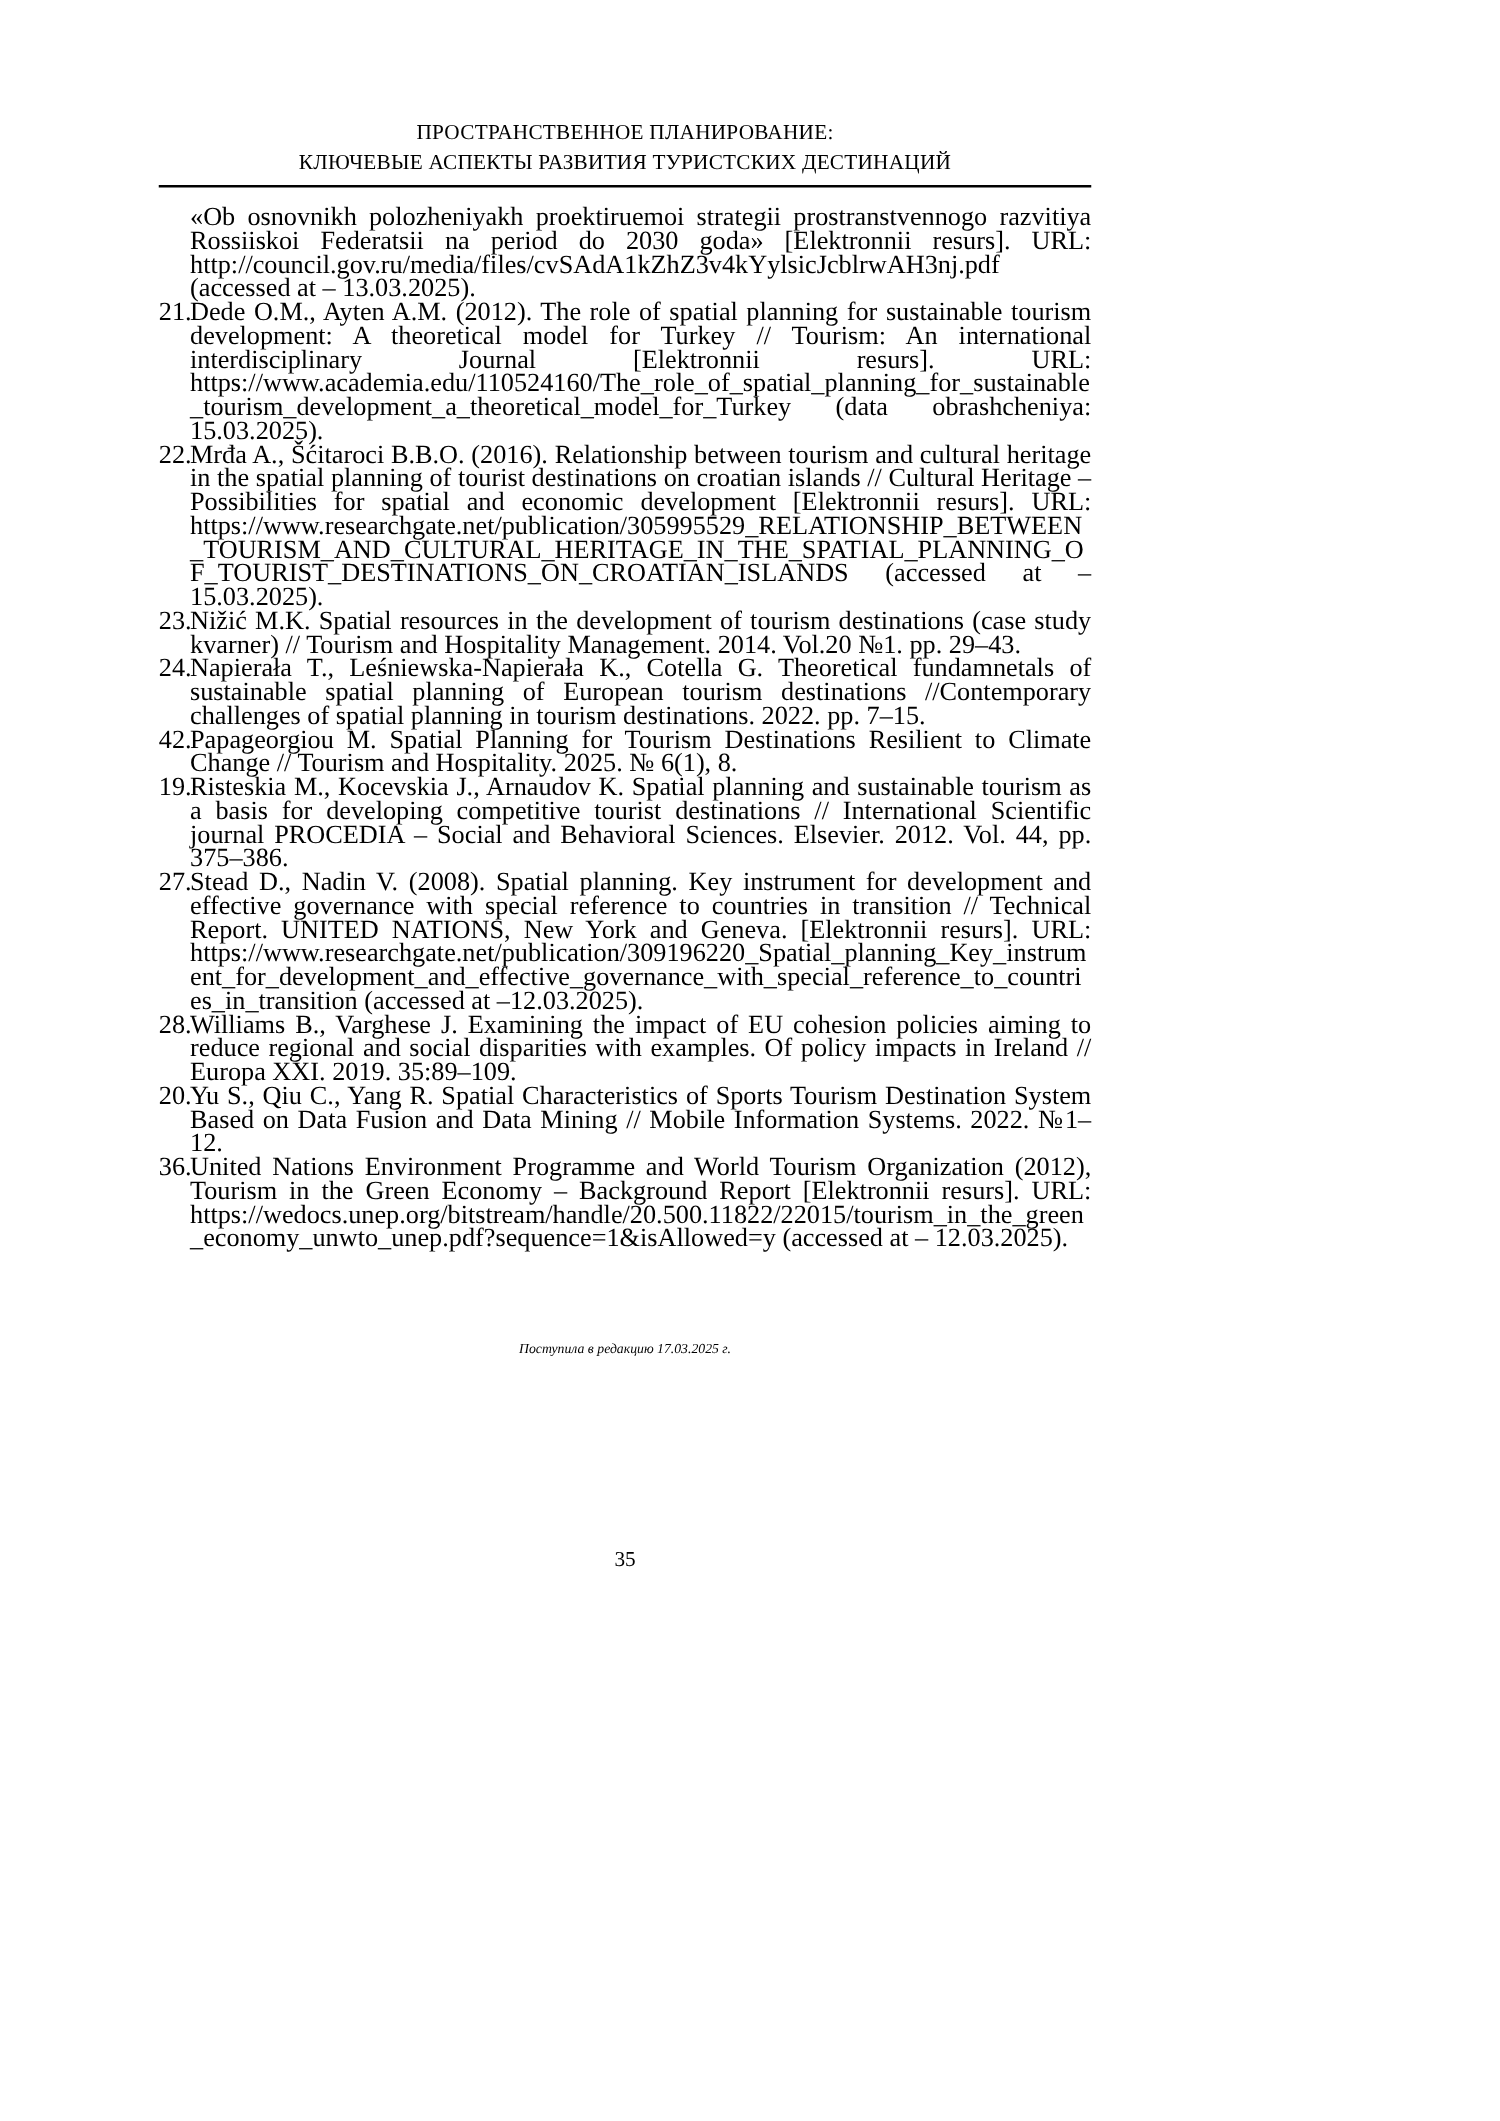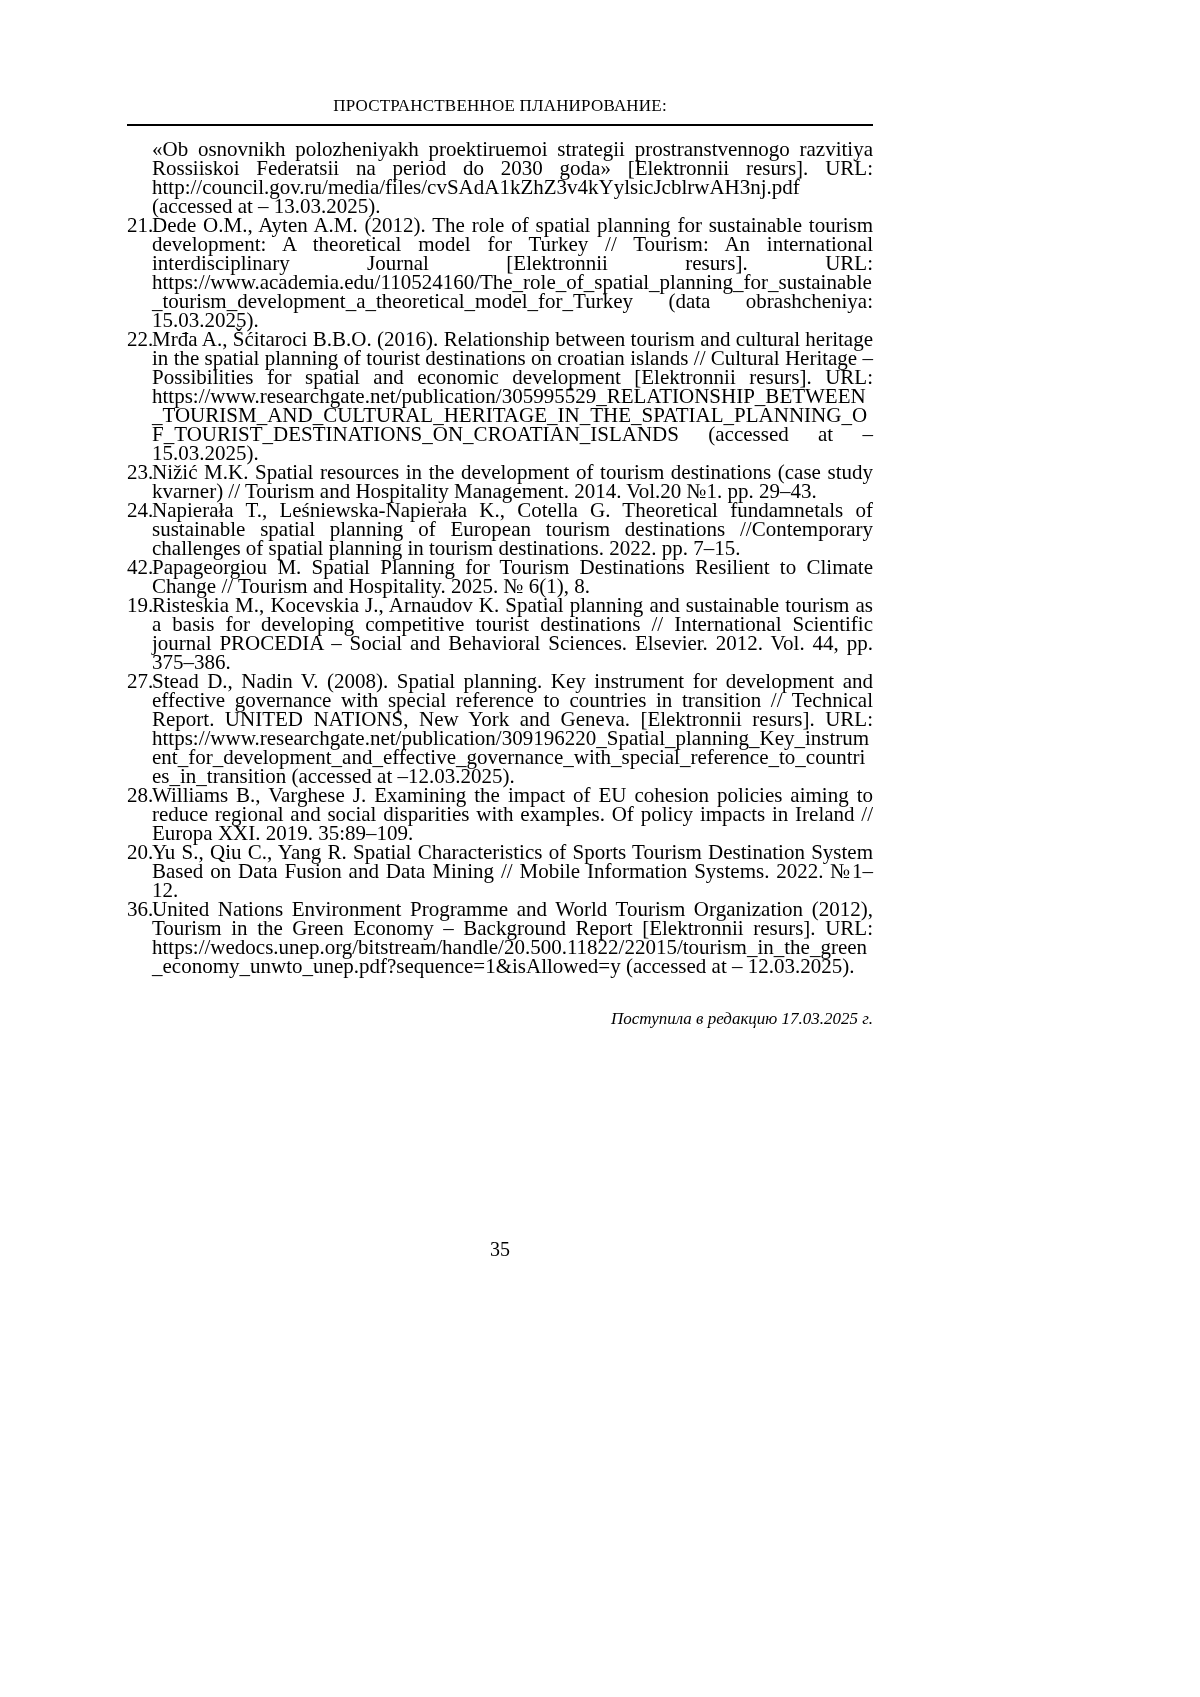--- a/index.html
+++ b/index.html
@@ -48,43 +48,44 @@
   .ref {
     position: relative;
     padding-left: 25px;
   }
   .ref-num {
     position: absolute;
     left: 0;
     top: 0;
   }
   .received-note {
-    margin-top: 32px;
-    text-align: right;
+    margin-top: 68px;
+    text-align: center;
     font-style: italic;
-    font-size: 17px;
+    font-size: 11px;
     line-height: 22px;
   }
   .page-number {
     position: absolute;
     top: 1238px;
     left: 127px;
     width: 746px;
     text-align: center;
-    font-size: 20px;
+    font-size: 17px;
   }
 </style>
 </head>
 <body>
 
 <div class="page">
   <div class="column">
 
     <header class="doc-header">
       <div>ПРОСТРАНСТВЕННОЕ ПЛАНИРОВАНИЕ:</div>
+      <div>КЛЮЧЕВЫЕ АСПЕКТЫ РАЗВИТИЯ ТУРИСТСКИХ ДЕСТИНАЦИЙ</div>
       <hr class="header-divider">
     </header>
 
     <section>
       <p class="continuation">«Ob osnovnikh polozheniyakh proektiruemoi strategii prostranstvennogo razvitiya Rossiiskoi Federatsii na period do 2030 goda» [Elektronnii resurs]. URL: http://council.gov.ru/media/files/cvSAdA1kZhZ3v4kYylsicJcblrwAH3nj.pdf (accessed at – 13.03.2025).</p>
 
       <ol class="ref-list">
           <li class="ref">
     <span class="ref-num">21.</span>
     <span class="ref-text">Dede O.M., Ayten A.M. (2012). The role of spatial planning for sustainable tourism development: A theoretical model for Turkey // Tourism: An international interdisciplinary Journal [Elektronnii resurs]. URL: https://www.academia.edu/110524160/The_role_of_spatial_planning_for_sustainable_tourism_development_a_theoretical_model_for_Turkey (data obrashcheniya: 15.03.2025).</span>

